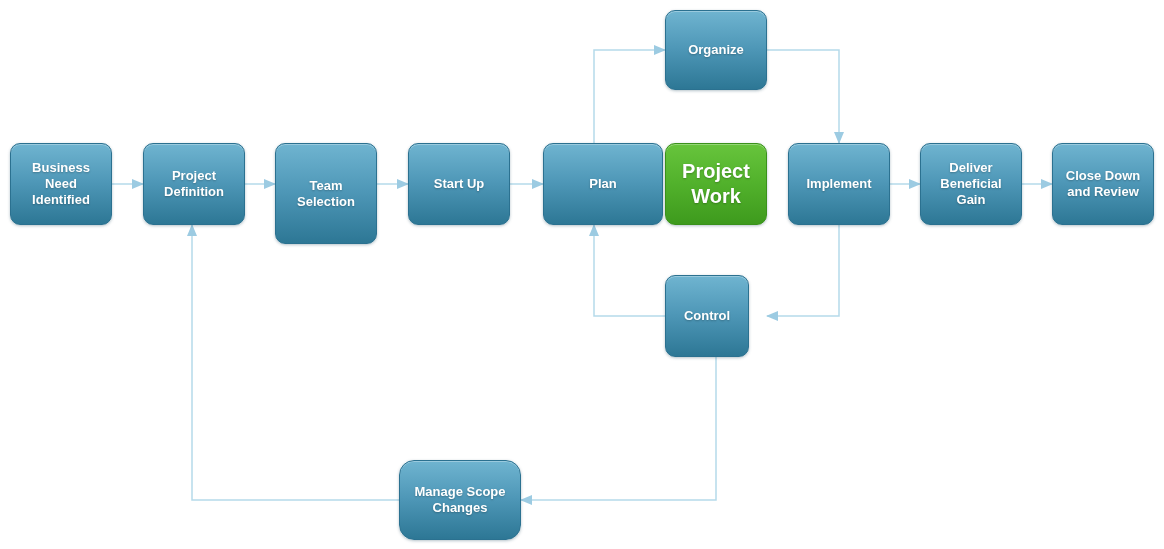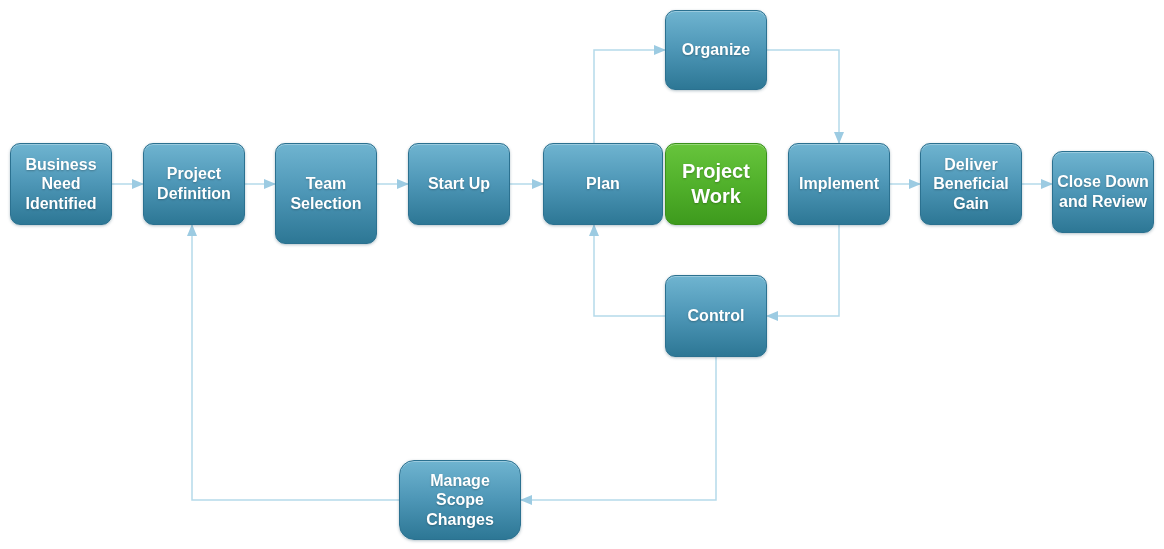--- a/index.html
+++ b/index.html
@@ -30,21 +30,21 @@
     position: absolute;
     z-index: 2;
     display: flex;
     align-items: center;
     justify-content: center;
     text-align: center;
     border-radius: 10px;
     box-sizing: border-box;
     color: #ffffff;
     font-weight: 700;
-    font-size: 16px;
+    font-size: 13px;
     line-height: 1.22;
     text-shadow: 0 1px 2px rgba(0,0,0,0.25);
     box-shadow: 0 1px 3px rgba(40,80,100,0.35), inset 0 1px 0 rgba(255,255,255,0.3);
   }
   .node.teal {
     background: linear-gradient(180deg, #6fb4d0 0%, #4e97b7 48%, #2d7795 100%);
     border: 1px solid #2b7190;
   }
   .node.green {
     background: linear-gradient(180deg, #67c43c 0%, #52b22c 48%, #3e9a1d 100%);
@@ -58,23 +58,23 @@
   }
   
   .n-business   { left: 10px;   top: 143px; width: 102px; height: 82px; }
   .n-projdef    { left: 143px;  top: 143px; width: 102px; height: 82px; }
   .n-teamsel    { left: 275px;  top: 143px; width: 102px; height: 101px; }
   .n-startup    { left: 408px;  top: 143px; width: 102px; height: 82px; }
   .n-plan       { left: 543px;  top: 143px; width: 120px; height: 82px; }
   .n-projwork   { left: 665px;  top: 143px; width: 102px; height: 82px; }
   .n-implement  { left: 788px;  top: 143px; width: 102px; height: 82px; }
   .n-deliver    { left: 920px;  top: 143px; width: 102px; height: 82px; }
-  .n-closedown  { left: 1052px; top: 151px; width: 102px; height: 82px; }
+  .n-closedown  { left: 1052px; top: 143px; width: 102px; height: 82px; }
   .n-organize   { left: 665px;  top: 10px;  width: 102px; height: 80px; }
-  .n-control    { left: 665px;  top: 275px; width: 102px; height: 82px; }
+  .n-control    { left: 665px;  top: 275px; width: 84px; height: 82px; }
   .n-managescope{ left: 399px;  top: 460px; width: 122px; height: 80px; border-radius: 15px; }
 </style>
 </head>
 <body>
 
 <div id="canvas">
 
   <svg class="connector-layer" width="1164" height="549" viewBox="0 0 1164 549">
     <defs>
       <marker id="arrowhead" viewBox="0 0 12 10" refX="11" refY="5" markerWidth="12" markerHeight="10" orient="auto" markerUnits="userSpaceOnUse">

